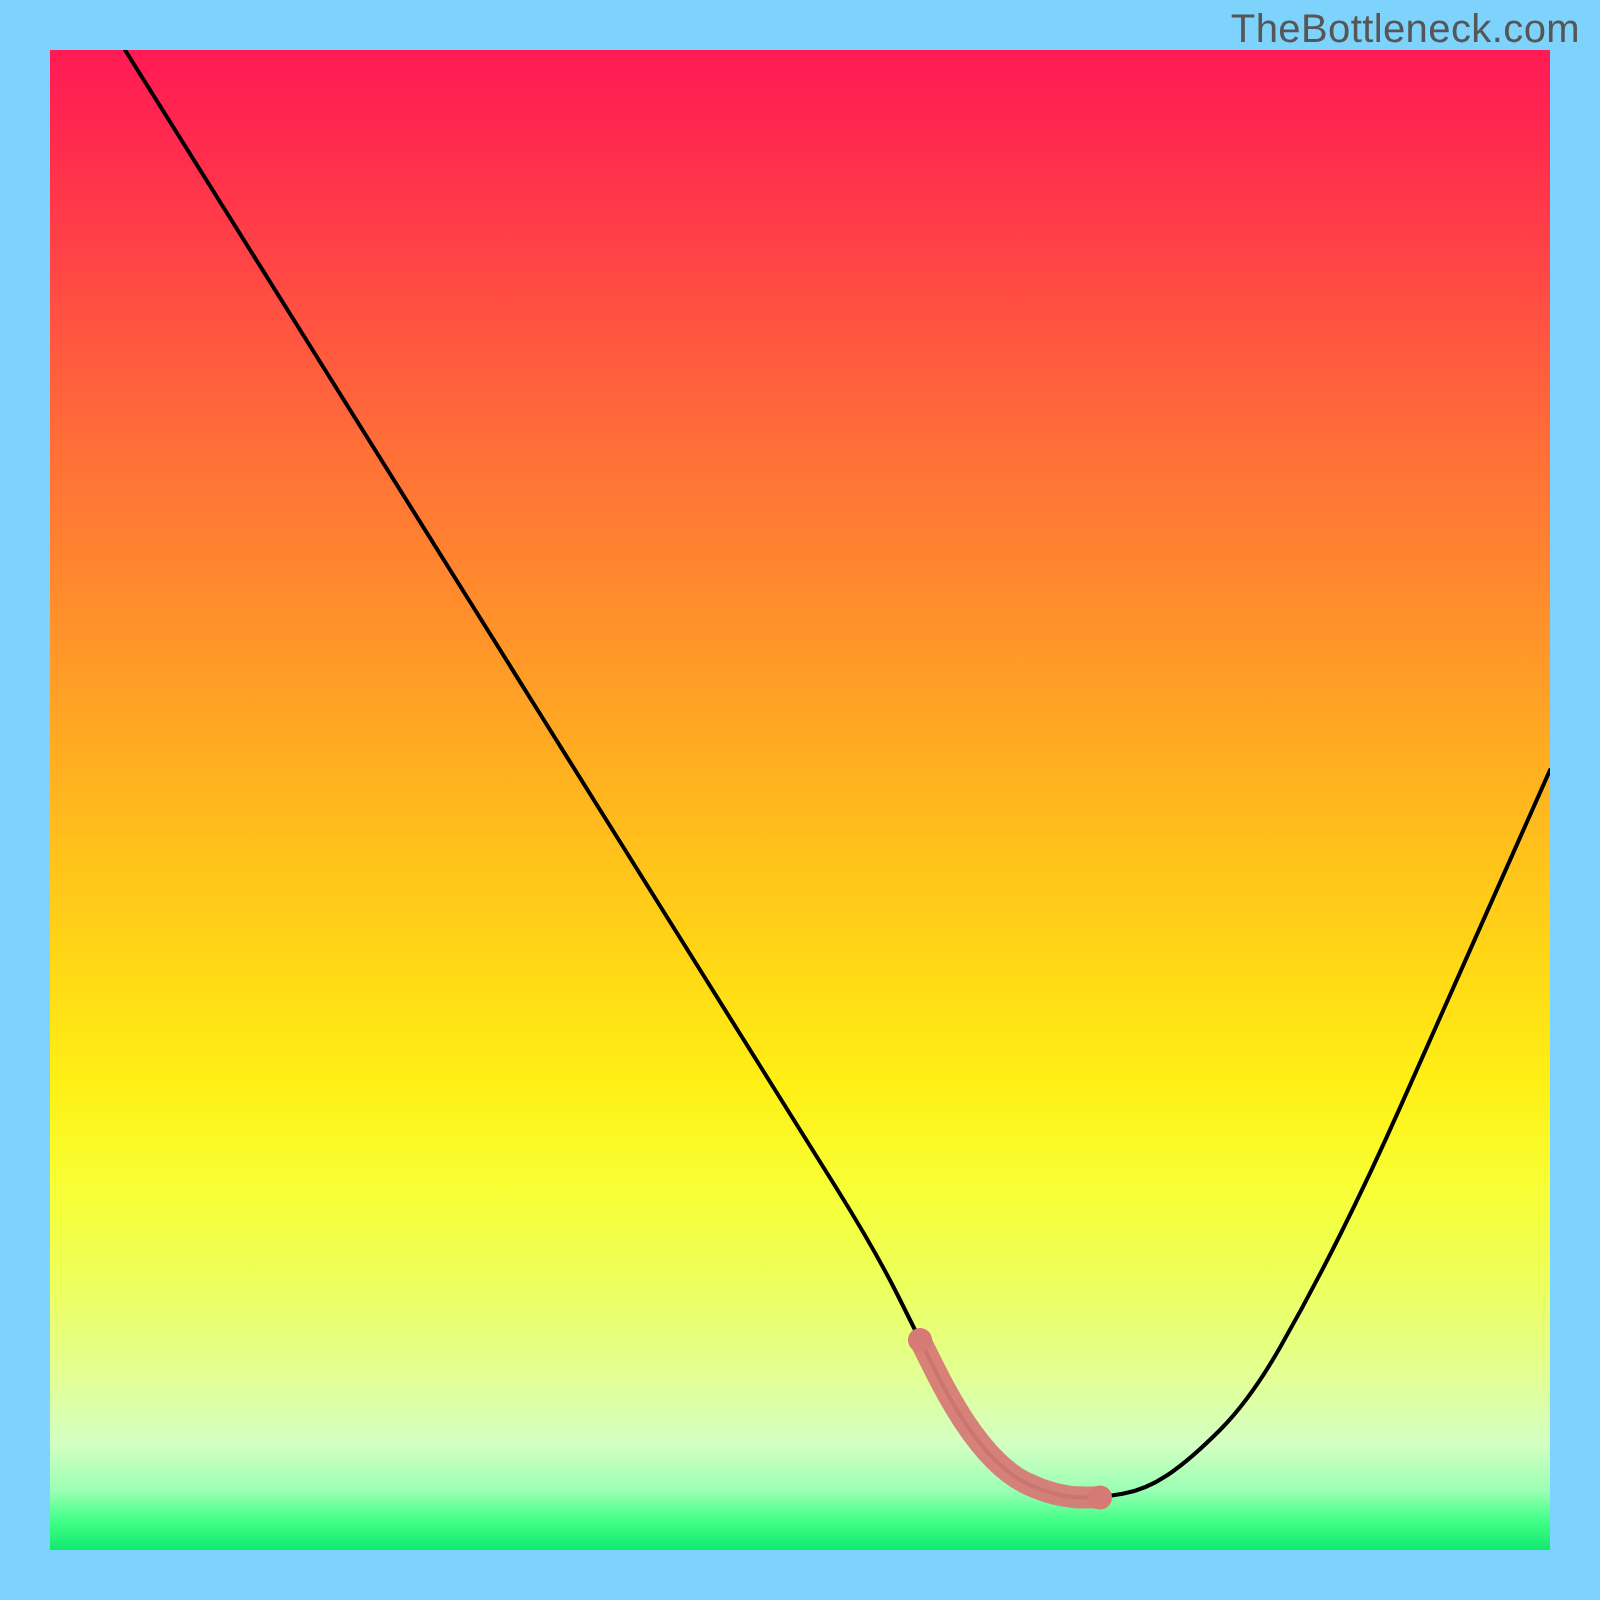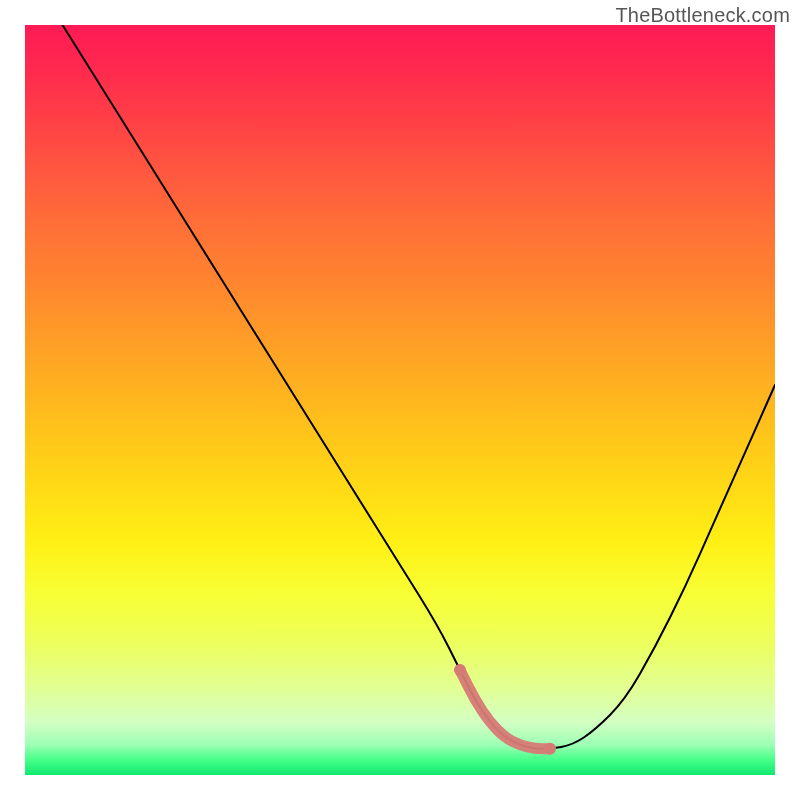--- a/index.html
+++ b/index.html
@@ -1,21 +1,21 @@
 <!DOCTYPE html>
 <html><head>
 <meta charset="utf-8">
 <style>
   * { margin: 0; padding: 0; box-sizing: border-box; }
   html, body { width: 800px; height: 800px; background: #000; overflow: hidden; }
   .chart-container {
     position: relative;
     width: 800px;
     height: 800px;
-    background: #ffffff;
+    background: #7dd3fc;
   }
   .plot-area {
     position: absolute;
     left: 25px;
     top: 25px;
     width: 750px;
     height: 750px;
     overflow: hidden;
   }
   .gradient-bg {

